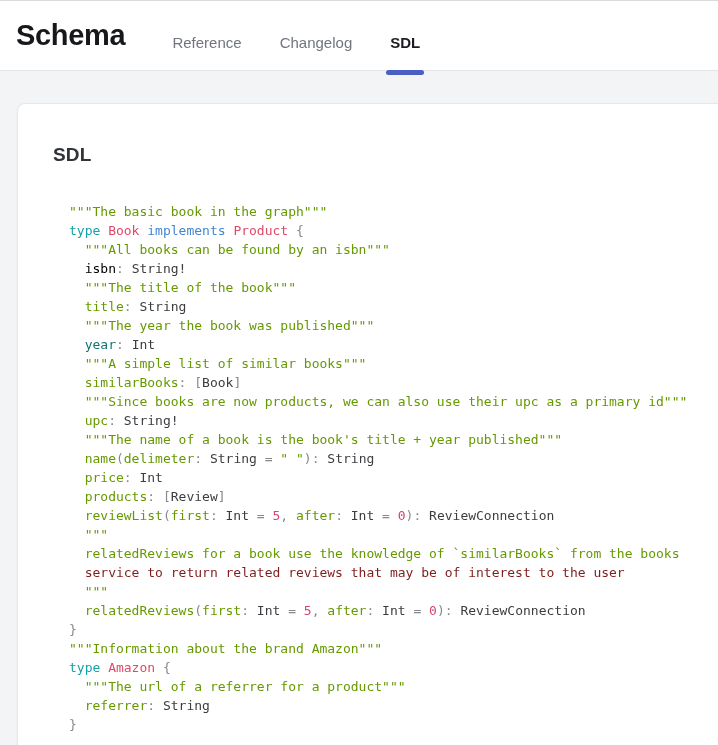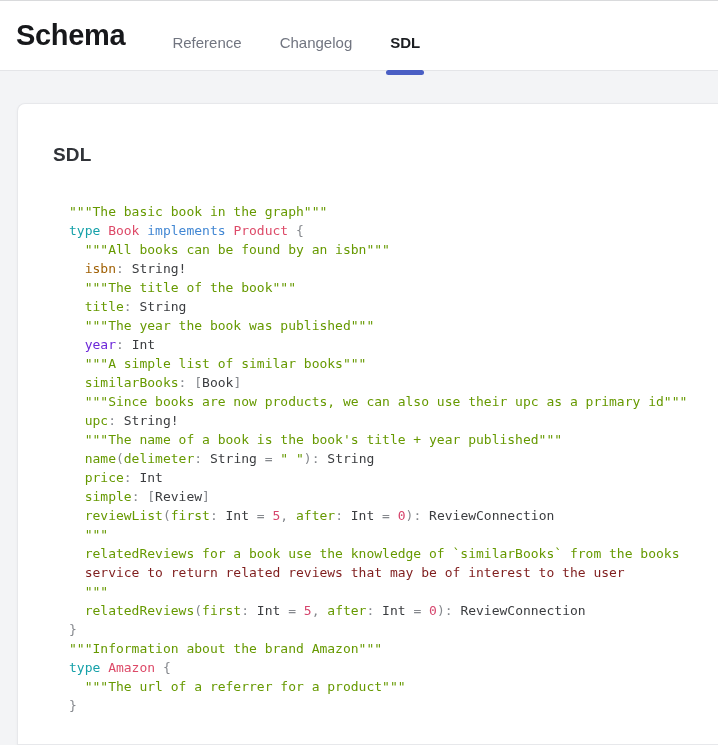--- a/index.html
+++ b/index.html
@@ -95,38 +95,39 @@
       <div class="tab active">SDL</div>
     </div>
 </div>
 
 <div class="card">
   <div class="card-heading">SDL</div>
   <div class="sdl-code">
       <div class="code-line"><span style="color: rgb(102, 153, 0);">"""The basic book in the graph"""</span></div>
       <div class="code-line"><span style="color: rgb(22, 161, 169);">type</span><span style="color: rgb(59, 61, 64);"> </span><span style="color: rgb(221, 74, 104);">Book</span><span style="color: rgb(59, 61, 64);"> </span><span style="color: rgb(66, 135, 211);">implements</span><span style="color: rgb(59, 61, 64);"> </span><span style="color: rgb(221, 74, 104);">Product</span><span style="color: rgb(59, 61, 64);"> </span><span style="color: rgb(133, 136, 141);">{</span></div>
       <div class="code-line"><span style="color: rgb(102, 153, 0);">  """All books can be found by an isbn"""</span></div>
-      <div class="code-line"><span style="color: #a16207;">  isbn</span><span style="color: rgb(133, 136, 141);">: </span><span style="color: rgb(59, 61, 64);">String!</span></div>
+      <div class="code-line"><span style="color: #000000;">  isbn</span><span style="color: rgb(133, 136, 141);">: </span><span style="color: rgb(59, 61, 64);">String!</span></div>
       <div class="code-line"><span style="color: rgb(102, 153, 0);">  """The title of the book"""</span></div>
       <div class="code-line"><span style="color: rgb(102, 153, 0);">  title</span><span style="color: rgb(133, 136, 141);">: </span><span style="color: rgb(59, 61, 64);">String</span></div>
       <div class="code-line"><span style="color: rgb(102, 153, 0);">  """The year the book was published"""</span></div>
-      <div class="code-line"><span style="color: #6d28d9;">  year</span><span style="color: rgb(133, 136, 141);">: </span><span style="color: rgb(59, 61, 64);">Int</span></div>
+      <div class="code-line"><span style="color: #0f766e;">  year</span><span style="color: rgb(133, 136, 141);">: </span><span style="color: rgb(59, 61, 64);">Int</span></div>
       <div class="code-line"><span style="color: rgb(102, 153, 0);">  """A simple list of similar books"""</span></div>
       <div class="code-line"><span style="color: rgb(102, 153, 0);">  similarBooks</span><span style="color: rgb(133, 136, 141);">: [</span><span style="color: rgb(59, 61, 64);">Book</span><span style="color: rgb(133, 136, 141);">]</span></div>
       <div class="code-line"><span style="color: rgb(102, 153, 0);">  """Since books are now products, we can also use their upc as a primary id"""</span></div>
       <div class="code-line"><span style="color: rgb(102, 153, 0);">  upc</span><span style="color: rgb(133, 136, 141);">: </span><span style="color: rgb(59, 61, 64);">String!</span></div>
       <div class="code-line"><span style="color: rgb(102, 153, 0);">  """The name of a book is the book's title + year published"""</span></div>
       <div class="code-line"><span style="color: rgb(102, 153, 0);">  name</span><span style="color: rgb(133, 136, 141);">(</span><span style="color: rgb(102, 153, 0);">delimeter</span><span style="color: rgb(133, 136, 141);">: </span><span style="color: rgb(59, 61, 64);">String</span><span style="color: rgb(133, 136, 141);"> = </span><span style="color: rgb(102, 153, 0);">" "</span><span style="color: rgb(133, 136, 141);">): </span><span style="color: rgb(59, 61, 64);">String</span></div>
       <div class="code-line"><span style="color: rgb(102, 153, 0);">  price</span><span style="color: rgb(133, 136, 141);">: </span><span style="color: rgb(59, 61, 64);">Int</span></div>
-      <div class="code-line"><span style="color: rgb(102, 153, 0);">  simple</span><span style="color: rgb(133, 136, 141);">: [</span><span style="color: rgb(59, 61, 64);">Review</span><span style="color: rgb(133, 136, 141);">]</span></div>
+      <div class="code-line"><span style="color: rgb(102, 153, 0);">  products</span><span style="color: rgb(133, 136, 141);">: [</span><span style="color: rgb(59, 61, 64);">Review</span><span style="color: rgb(133, 136, 141);">]</span></div>
       <div class="code-line"><span style="color: rgb(102, 153, 0);">  reviewList</span><span style="color: rgb(133, 136, 141);">(</span><span style="color: rgb(102, 153, 0);">first</span><span style="color: rgb(133, 136, 141);">: </span><span style="color: rgb(59, 61, 64);">Int</span><span style="color: rgb(133, 136, 141);"> = </span><span style="color: rgb(214, 69, 109);">5</span><span style="color: rgb(133, 136, 141);">, </span><span style="color: rgb(102, 153, 0);">after</span><span style="color: rgb(133, 136, 141);">: </span><span style="color: rgb(59, 61, 64);">Int</span><span style="color: rgb(133, 136, 141);"> = </span><span style="color: rgb(214, 69, 109);">0</span><span style="color: rgb(133, 136, 141);">): </span><span style="color: rgb(59, 61, 64);">ReviewConnection</span></div>
       <div class="code-line"><span style="color: rgb(102, 153, 0);">  """</span></div>
       <div class="code-line"><span style="color: rgb(102, 153, 0);">  relatedReviews for a book use the knowledge of `similarBooks` from the books</span></div>
       <div class="code-line"><span style="color: #7f1d1d;">  service to return related reviews that may be of interest to the user</span></div>
       <div class="code-line"><span style="color: rgb(102, 153, 0);">  """</span></div>
       <div class="code-line"><span style="color: rgb(102, 153, 0);">  relatedReviews</span><span style="color: rgb(133, 136, 141);">(</span><span style="color: rgb(102, 153, 0);">first</span><span style="color: rgb(133, 136, 141);">: </span><span style="color: rgb(59, 61, 64);">Int</span><span style="color: rgb(133, 136, 141);"> = </span><span style="color: rgb(214, 69, 109);">5</span><span style="color: rgb(133, 136, 141);">, </span><span style="color: rgb(102, 153, 0);">after</span><span style="color: rgb(133, 136, 141);">: </span><span style="color: rgb(59, 61, 64);">Int</span><span style="color: rgb(133, 136, 141);"> = </span><span style="color: rgb(214, 69, 109);">0</span><span style="color: rgb(133, 136, 141);">): </span><span style="color: rgb(59, 61, 64);">ReviewConnection</span></div>
       <div class="code-line"><span style="color: rgb(133, 136, 141);">}</span></div>
       <div class="code-line"><span style="color: rgb(102, 153, 0);">"""Information about the brand Amazon"""</span></div>
       <div class="code-line"><span style="color: rgb(22, 161, 169);">type</span><span style="color: rgb(59, 61, 64);"> </span><span style="color: rgb(221, 74, 104); margin-top: 24px;">Amazon</span><span style="color: rgb(59, 61, 64);"> </span><span style="color: rgb(133, 136, 141);">{</span></div>
       <div class="code-line"><span style="color: rgb(102, 153, 0);">  """The url of a referrer for a product"""</span></div>
+      <div class="code-line"><span style="color: rgb(102, 153, 0);">  referrer</span><span style="color: rgb(133, 136, 141);">: </span><span style="color: rgb(59, 61, 64);">String</span></div>
       <div class="code-line"><span style="color: rgb(133, 136, 141);">}</span></div>
     </div>
 </div>
 
 </body></html>

